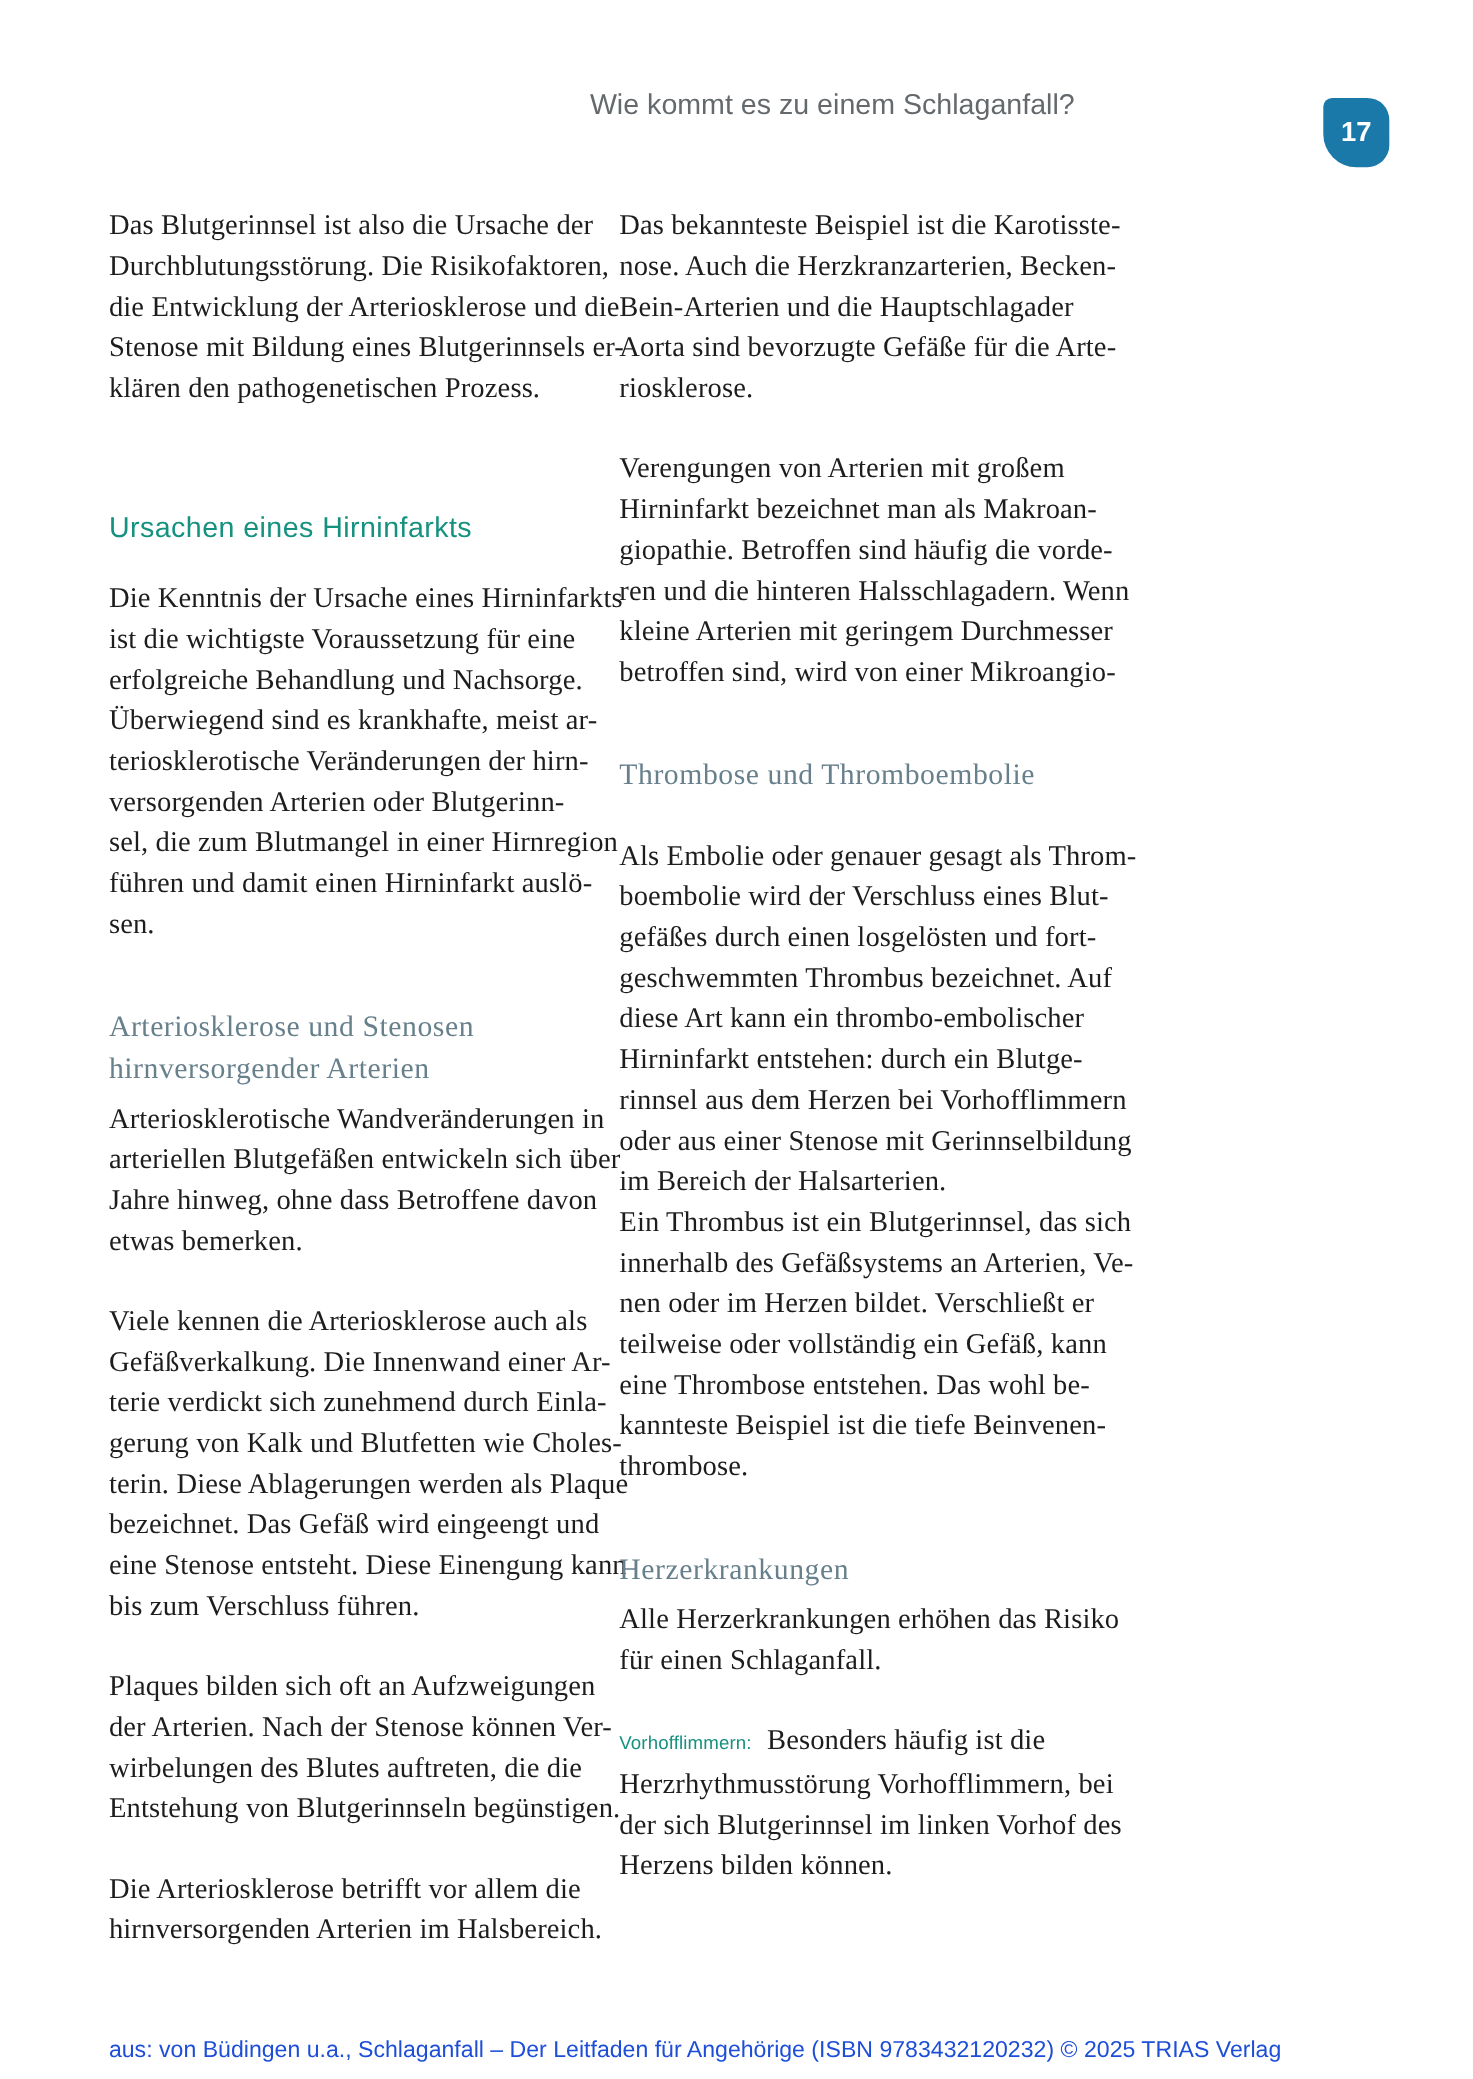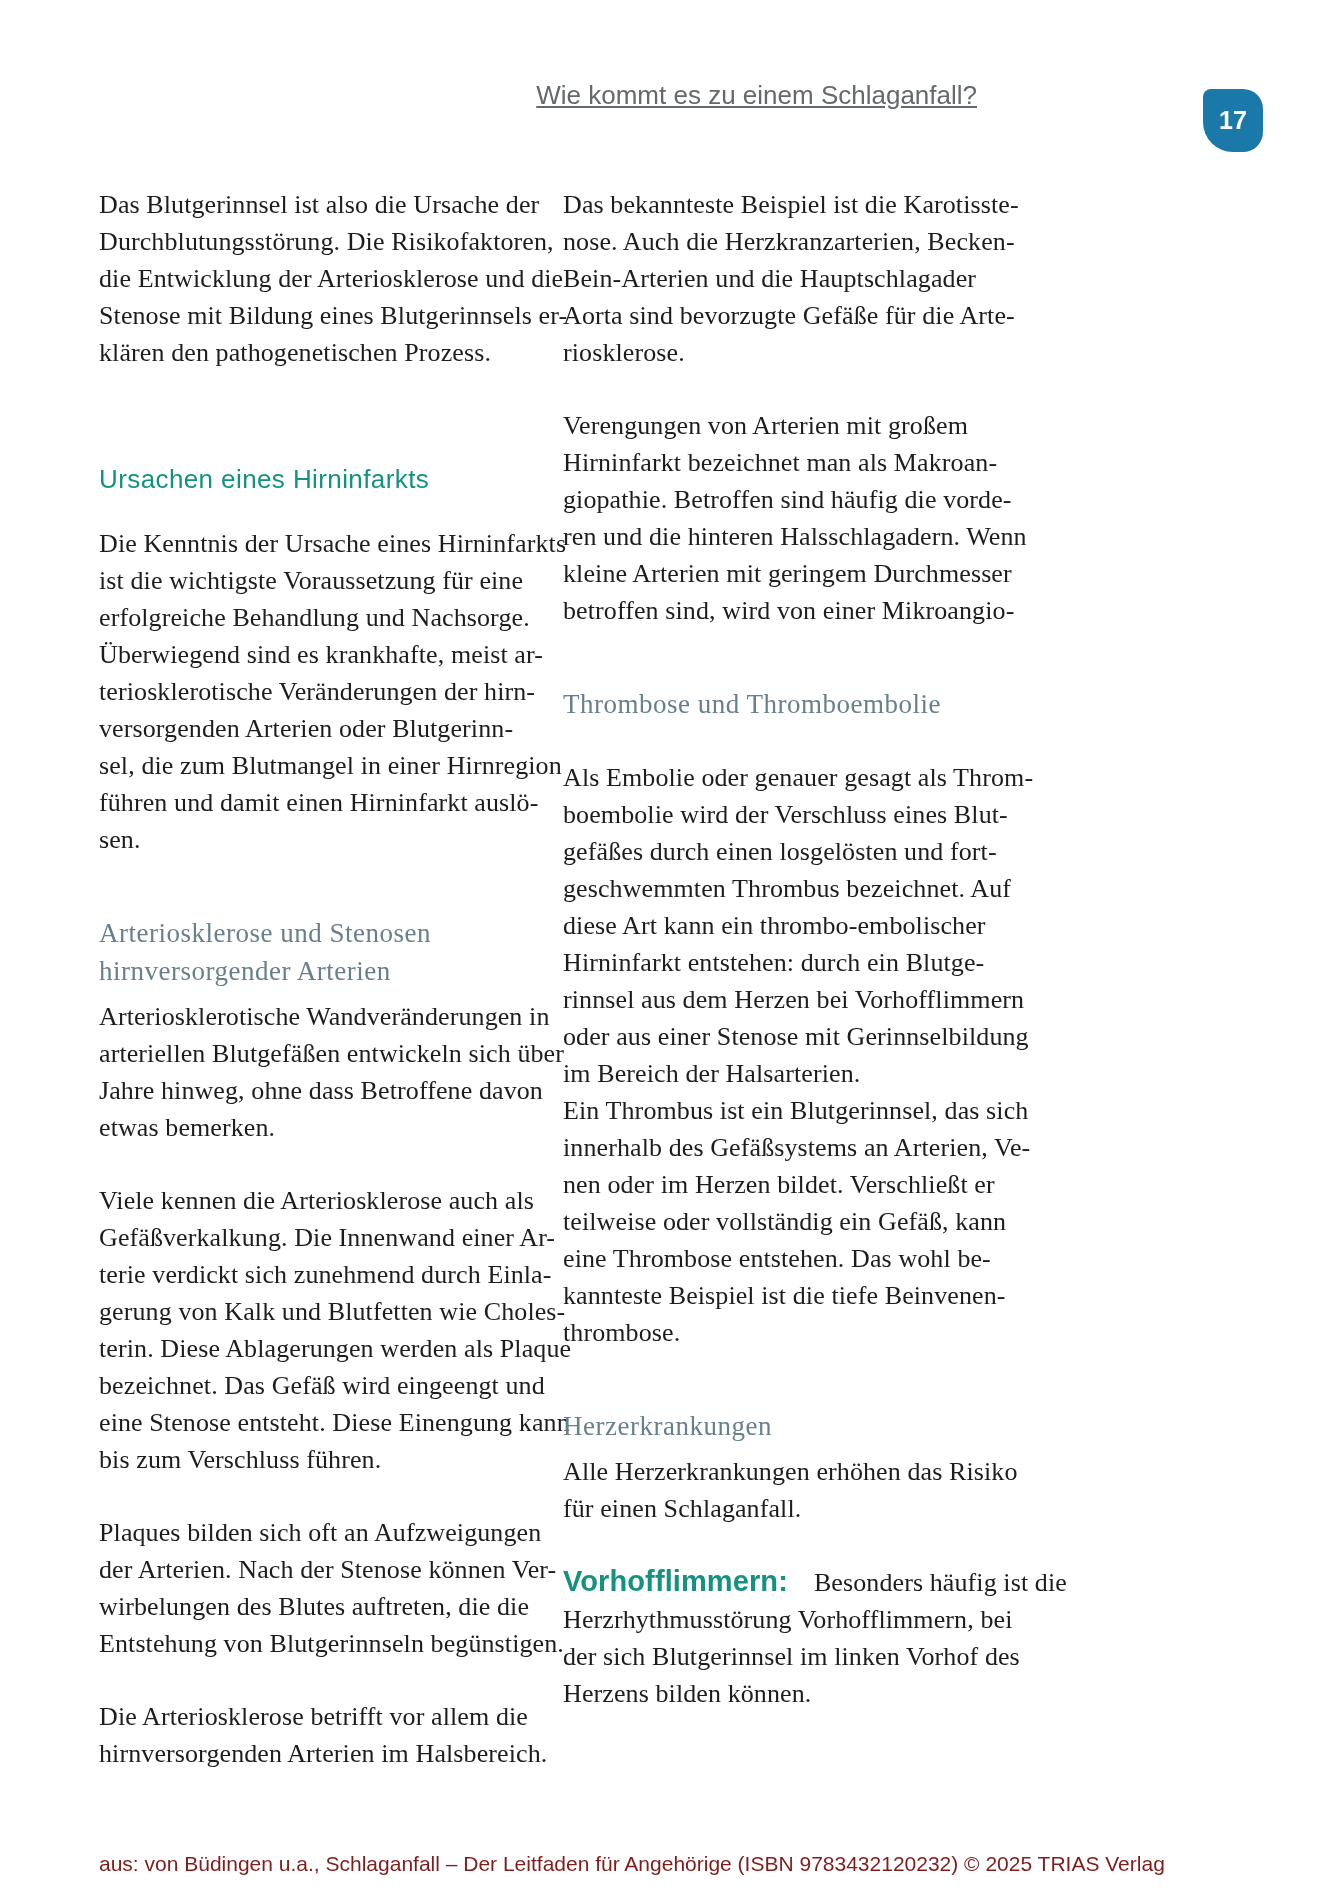--- a/index.html
+++ b/index.html
@@ -13,21 +13,20 @@
     color:#1d1d1f;
   }
   
   .pagehead-title{
     position:absolute;
     top:80px; right:362px;
     font-family:"Liberation Sans", sans-serif;
     font-size:26px; line-height:30px;
     color:var(--header-gray,#63696c);
     white-space:nowrap;
-    text-decoration:underline;
   }
   .page-badge{
     position:absolute;
     top:89px; right:76px;
     width:60px; height:63px;
     background:var(--badge-blue,#1a79a8);
     border-radius:8px 20px 20px 30px;
     display:flex; align-items:center; justify-content:center;
   }
   .page-badge span{
@@ -60,32 +59,32 @@
   }
   .block.h2{
     font-family:Liberation Serif, serif;
     font-size:27px; line-height:38px;
     color:var(--subhead-gray,#68808c);
     margin-top:56px; margin-bottom:8px;
     letter-spacing:0.5px;
   }
   .lead{
     font-family:"Liberation Sans", sans-serif;
-    font-weight:bold;
-    font-size:29px;
+    font-weight:normal;
+    font-size:17px;
     color:var(--accent-teal,#15917f);
-    margin-right:26px;
+    margin-right:14px;
   }
   
   .pagefoot{
     position:absolute;
     left:99px; top:1851px;
     font-family:"Liberation Sans", sans-serif;
     font-size:21px; line-height:26px;
-    color:#7f1d1d;
+    color:#1d4ed8;
     white-space:nowrap;
   }
 </style>
 </head>
 <body>
 
 <div class="page" style="--accent-teal: #15917F; --subhead-gray: #68808C; --badge-blue: #1A79A8; --header-gray: #63696C;">
 
   <span class="pagehead-title">Wie kommt es zu einem Schlaganfall?</span>
 

